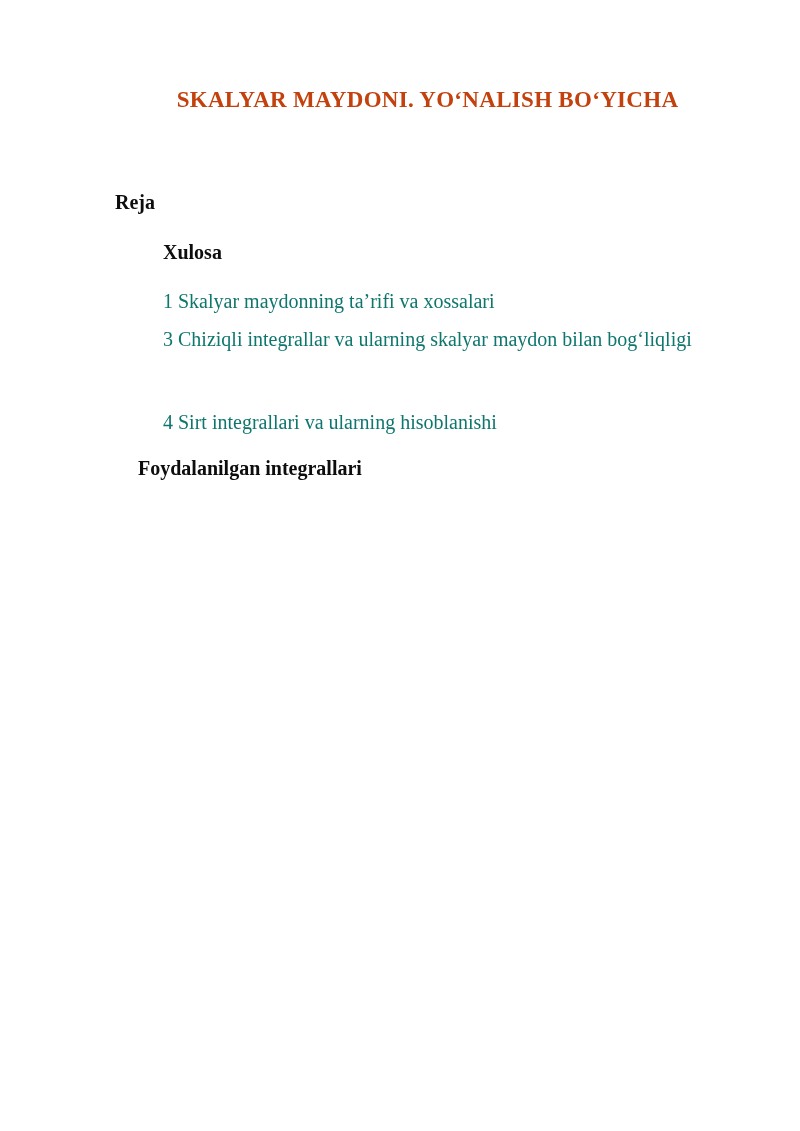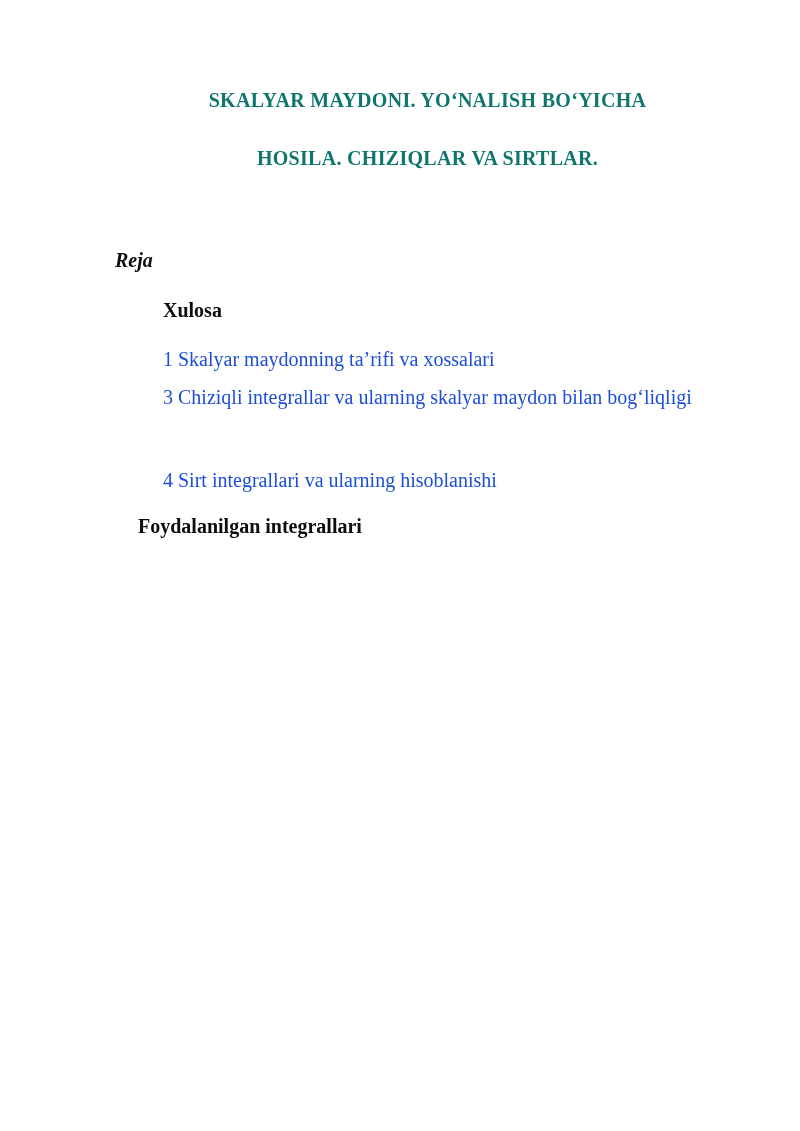--- a/index.html
+++ b/index.html
@@ -17,40 +17,39 @@
     background: #ffffff;
     padding: 71px 60px 0 115px;
   }
   .doc-content {
     width: 625px;
   }
   .doc-title {
     width: 625px;
     text-align: center;
     font-weight: bold;
-    font-size: 20px;
+    font-size: 23px;
     line-height: 58px;
-    color: #0f766e;
+    color: #c2410c;
     letter-spacing: 0.3px;
   }
   .outline {
     margin-top: 54px;
   }
   .para {
     font-size: 20px;
     line-height: 38px;
-    color: #1d4ed8;
+    color: #0f766e;
   }
   .bold {
     font-weight: bold;
     color: #0d0d0d;
   }
   .outline-heading {
     padding-left: 0;
-    font-style: italic;
   }
   .outline-kirish {
     margin-top: 12px;
     padding-left: 48px;
   }
   .outline-item-1 {
     margin-top: 11px;
     padding-left: 48px;
   }
   .outline-item-2 {
@@ -73,21 +72,20 @@
   }
 </style>
 </head>
 <body>
 
 <div class="doc-page">
   <div class="doc-content">
 
     <div class="doc-title">
       <div>SKALYAR MAYDONI. YO‘NALISH BO‘YICHA</div>
-      <div>HOSILA. CHIZIQLAR VA SIRTLAR.</div>
     </div>
 
     <div class="outline">
       <p class="para bold outline-heading">Reja</p>
 
       <p class="para bold outline-kirish">Xulosa</p>
 
       <p class="para outline-item-1">1 Skalyar maydonning ta’rifi va xossalari</p>
 
 

